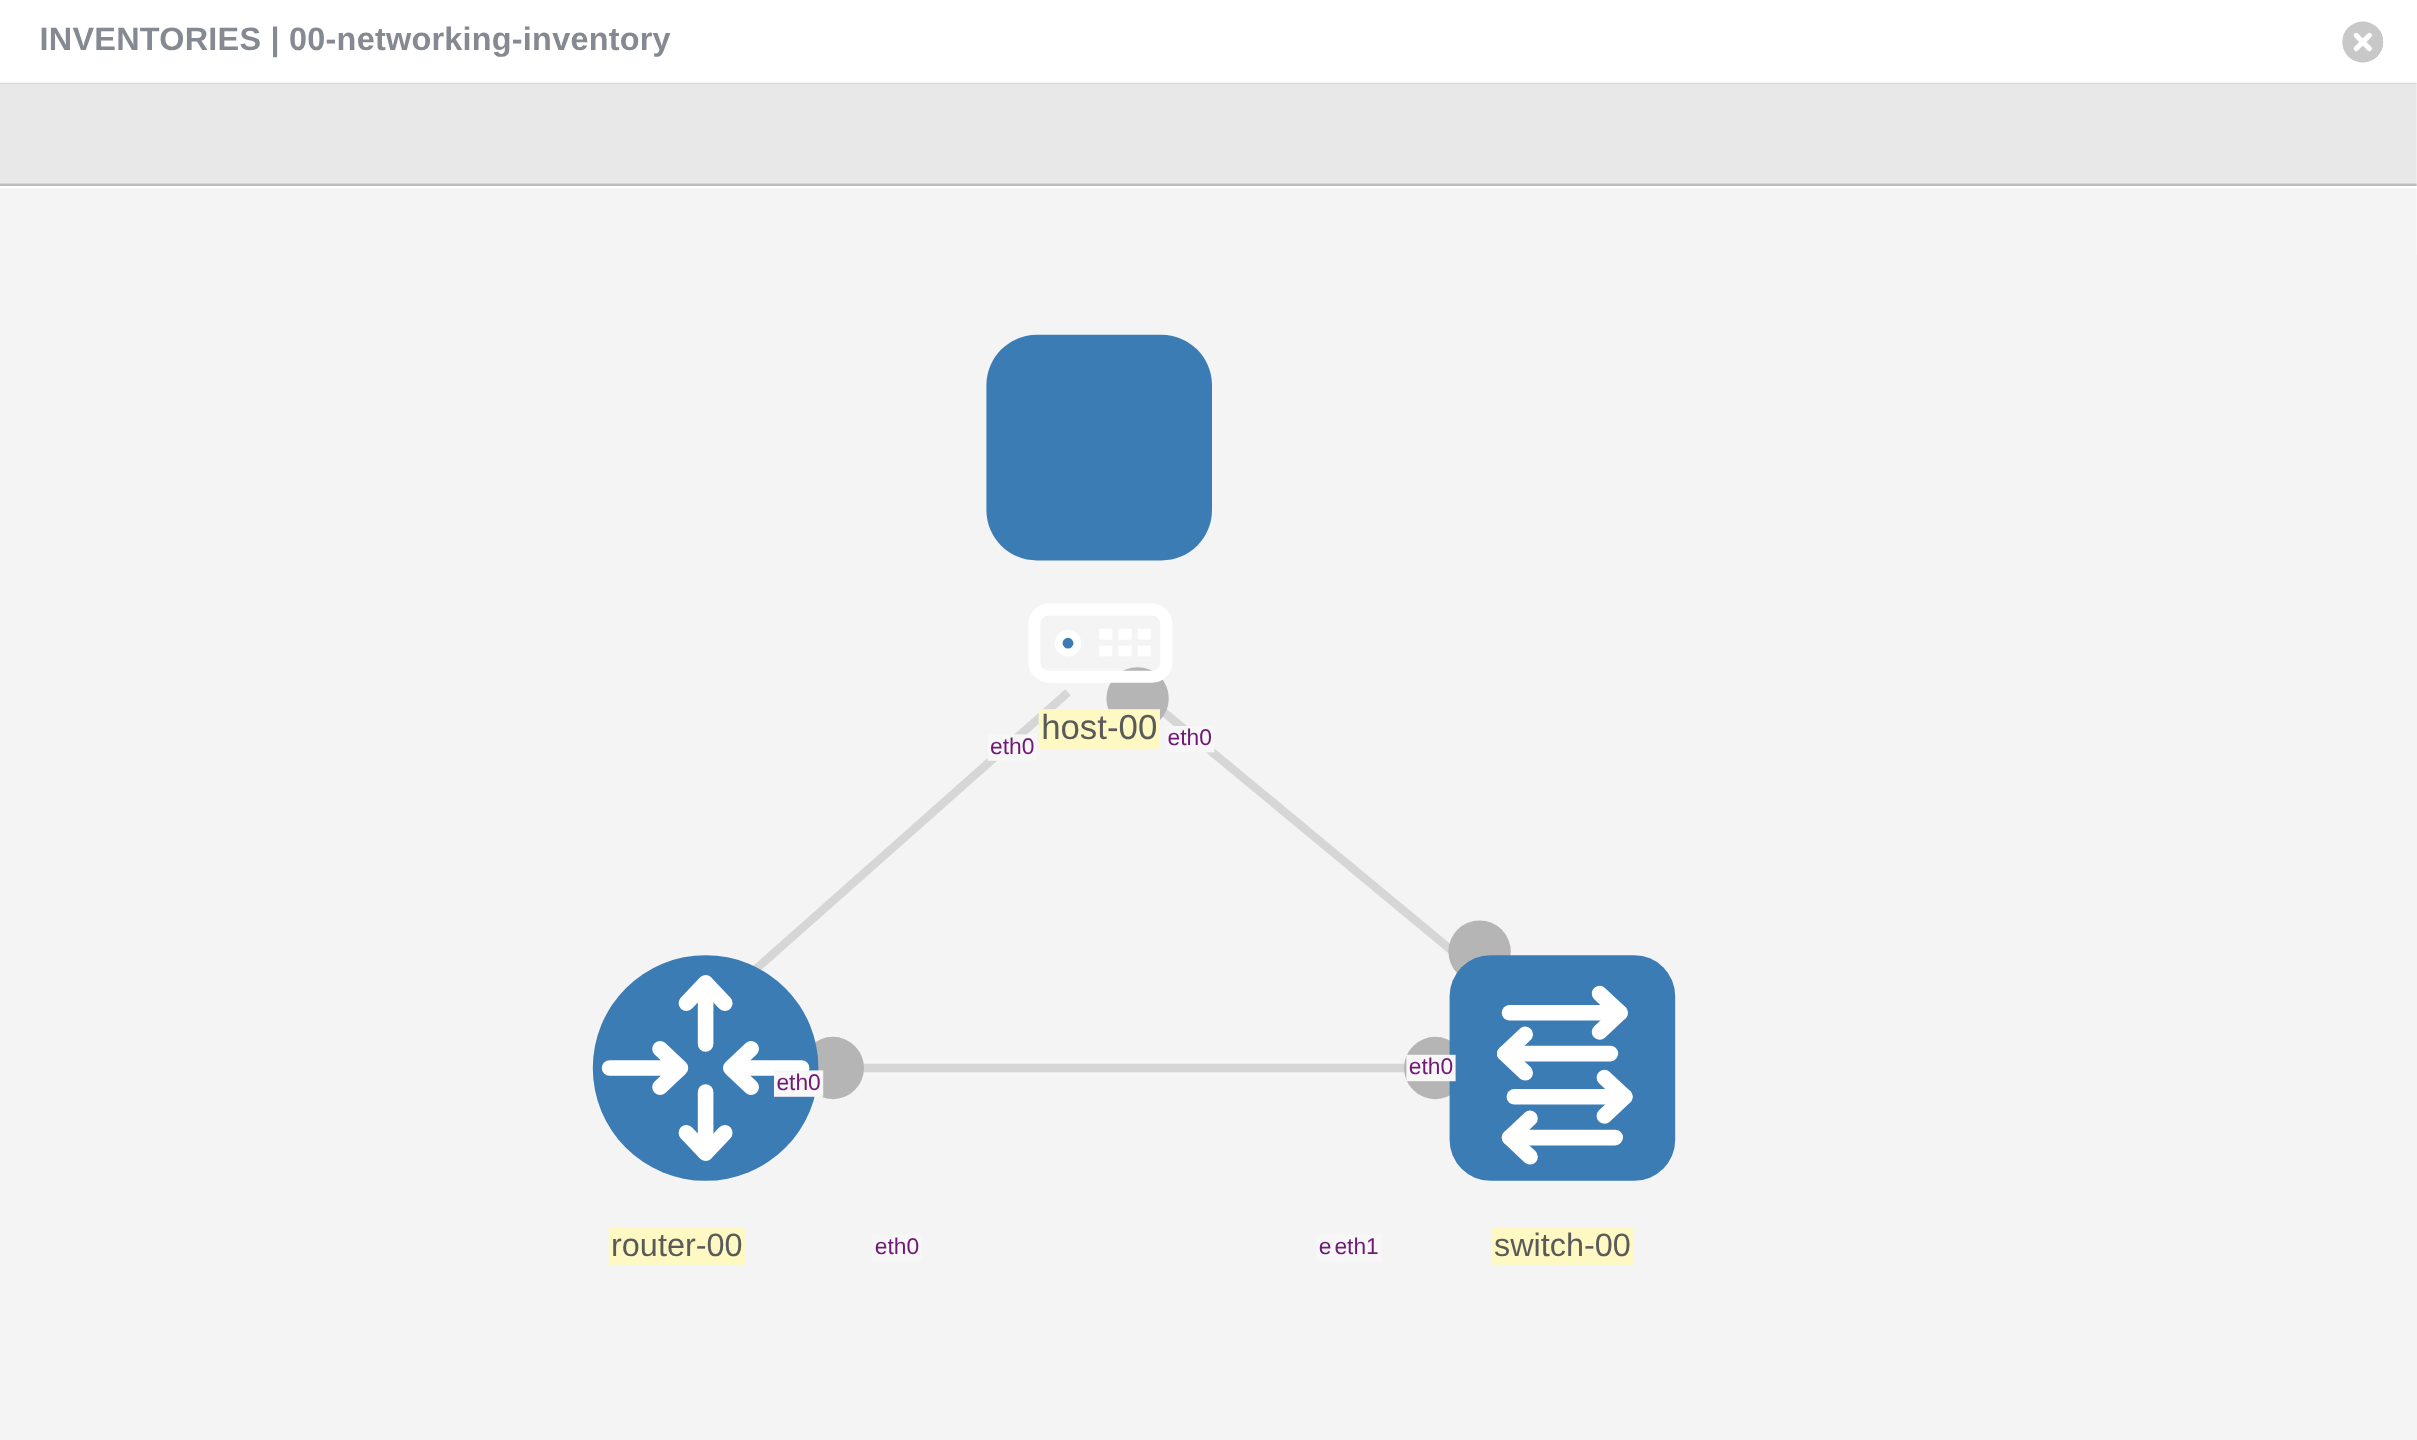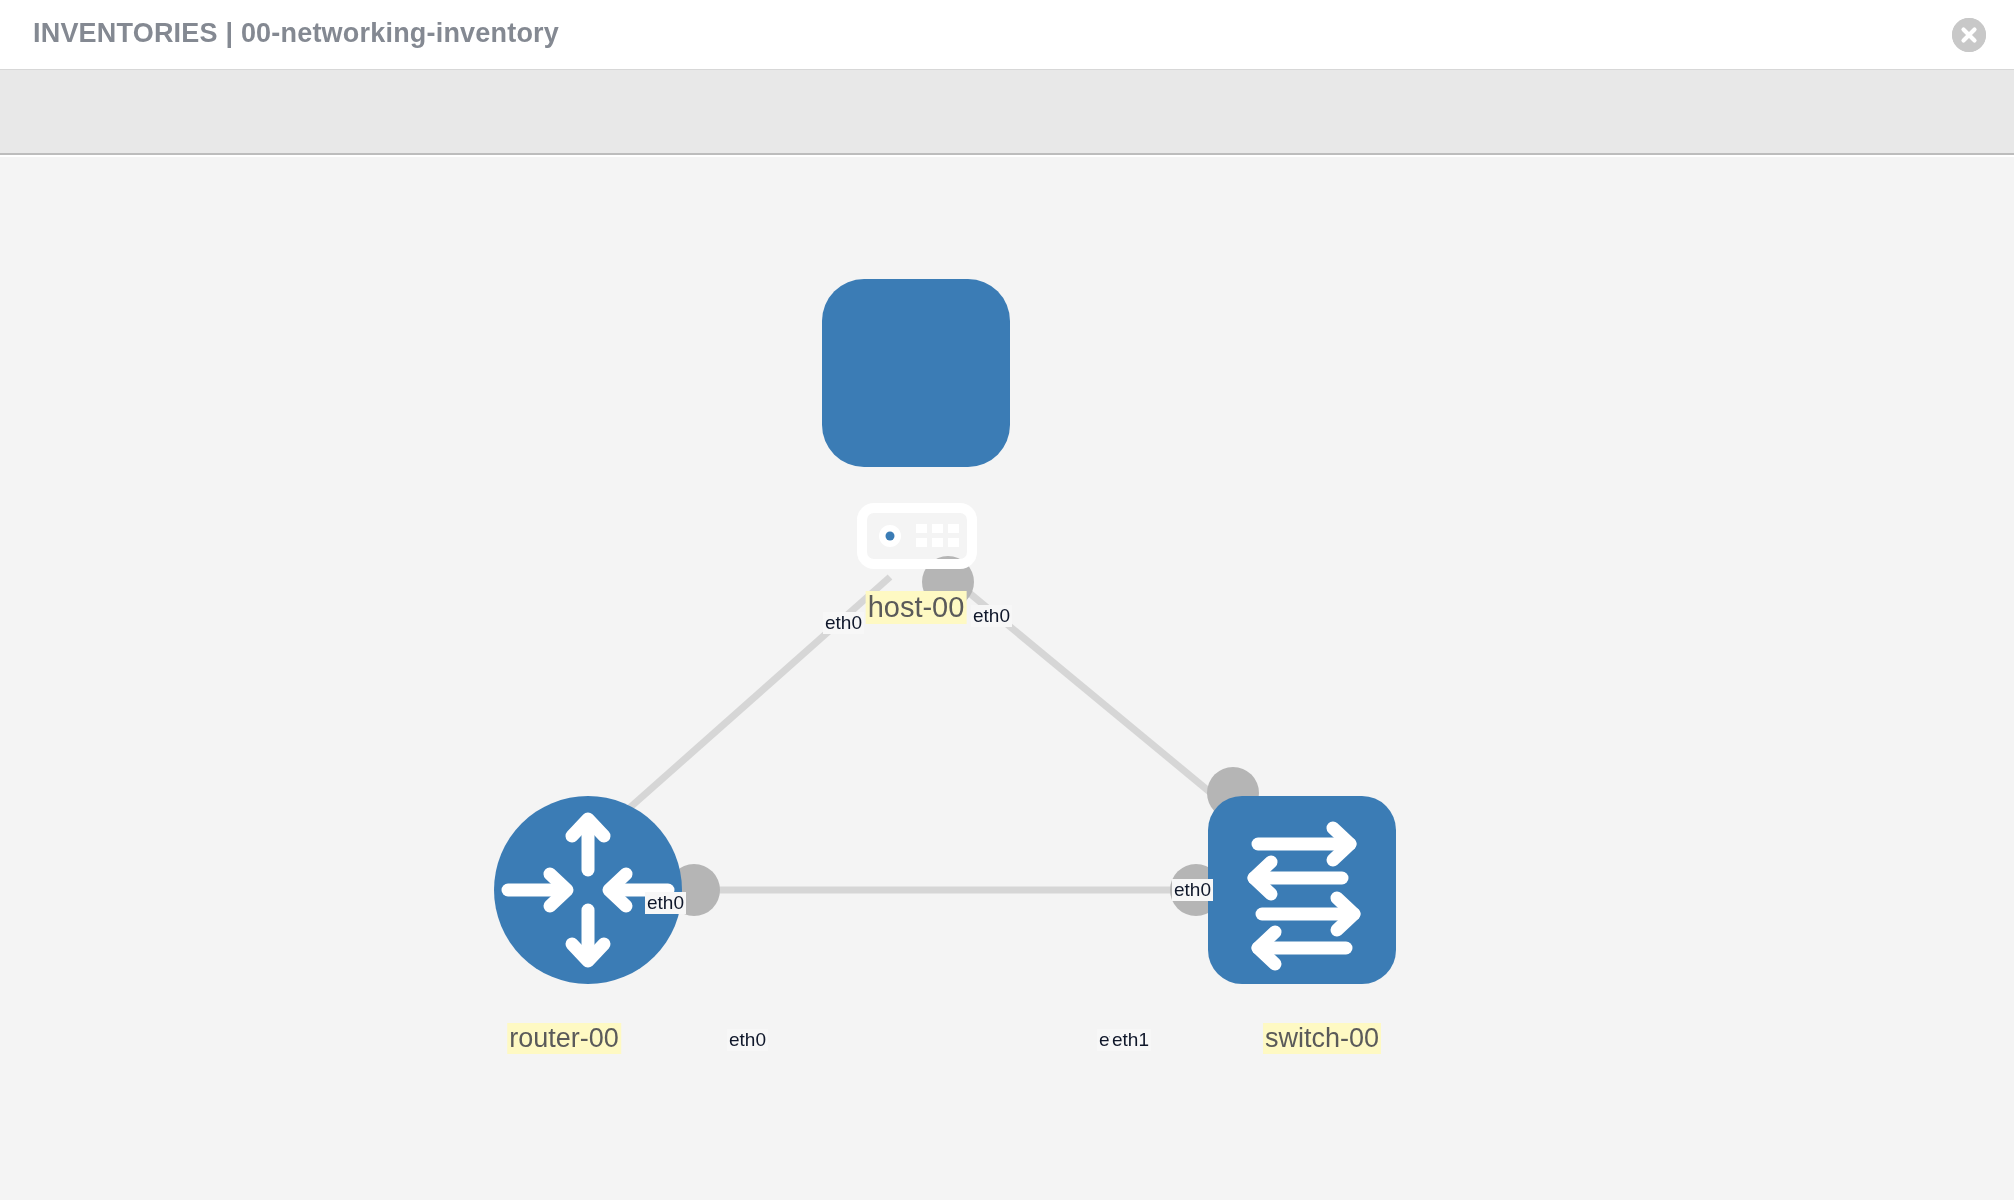--- a/index.html
+++ b/index.html
@@ -75,21 +75,21 @@
   .node-label {
     position: absolute;
     font-size: 27px; color: #5a5a5a;
     background: #fef9c3;
     white-space: nowrap;
     transform: translateX(-50%);
     padding: 0 2px;
   }
   .iface-label {
     position: absolute;
-    font-size: 19px; color: #0f172a;
+    font-size: 19px; color: #701a75;
     background: #f7f7f7;
     white-space: nowrap;
     padding: 0 2px;
   }
 
   
   .zoom-panel {
     position: absolute; left: 1621px; top: 1083px;
     width: 393px; height: 117px;
     background: #ffffff;
@@ -229,21 +229,21 @@
           <polyline points="1337,741 1354,757 1337,773"></polyline>
 
           <line x1="1346" y1="791" x2="1258" y2="791"></line>
           <polyline points="1275,775 1258,791 1275,807"></polyline>
         </g>
       </g>
     </svg>
 
     <div class="node-label" style="left:916px; top:434px; font-size:29px;">host-00</div>
     <div class="node-label" style="left:564px; top:866px;">router-00</div>
-    <div class="node-label" style="left:1302px; top:866px;margin-left:20px;">switch-00</div>
+    <div class="node-label" style="left:1302px; top:866px;">switch-00</div>
 
     <div class="iface-label" style="left:823px; top:455px;">eth0</div>
     <div class="iface-label" style="left:971px; top:448px;">eth0</div>
     <div class="iface-label" style="left:645px; top:735px;">eth0</div>
     <div class="iface-label" style="left:1172px; top:722px;">eth0</div>
     <div class="iface-label" style="left:727px; top:872px;">eth0</div>
     <div class="iface-label" style="left:1097px; top:872px;">etl</div>
     <div class="iface-label" style="left:1110px; top:872px;">eth1</div>
   </div>
 

